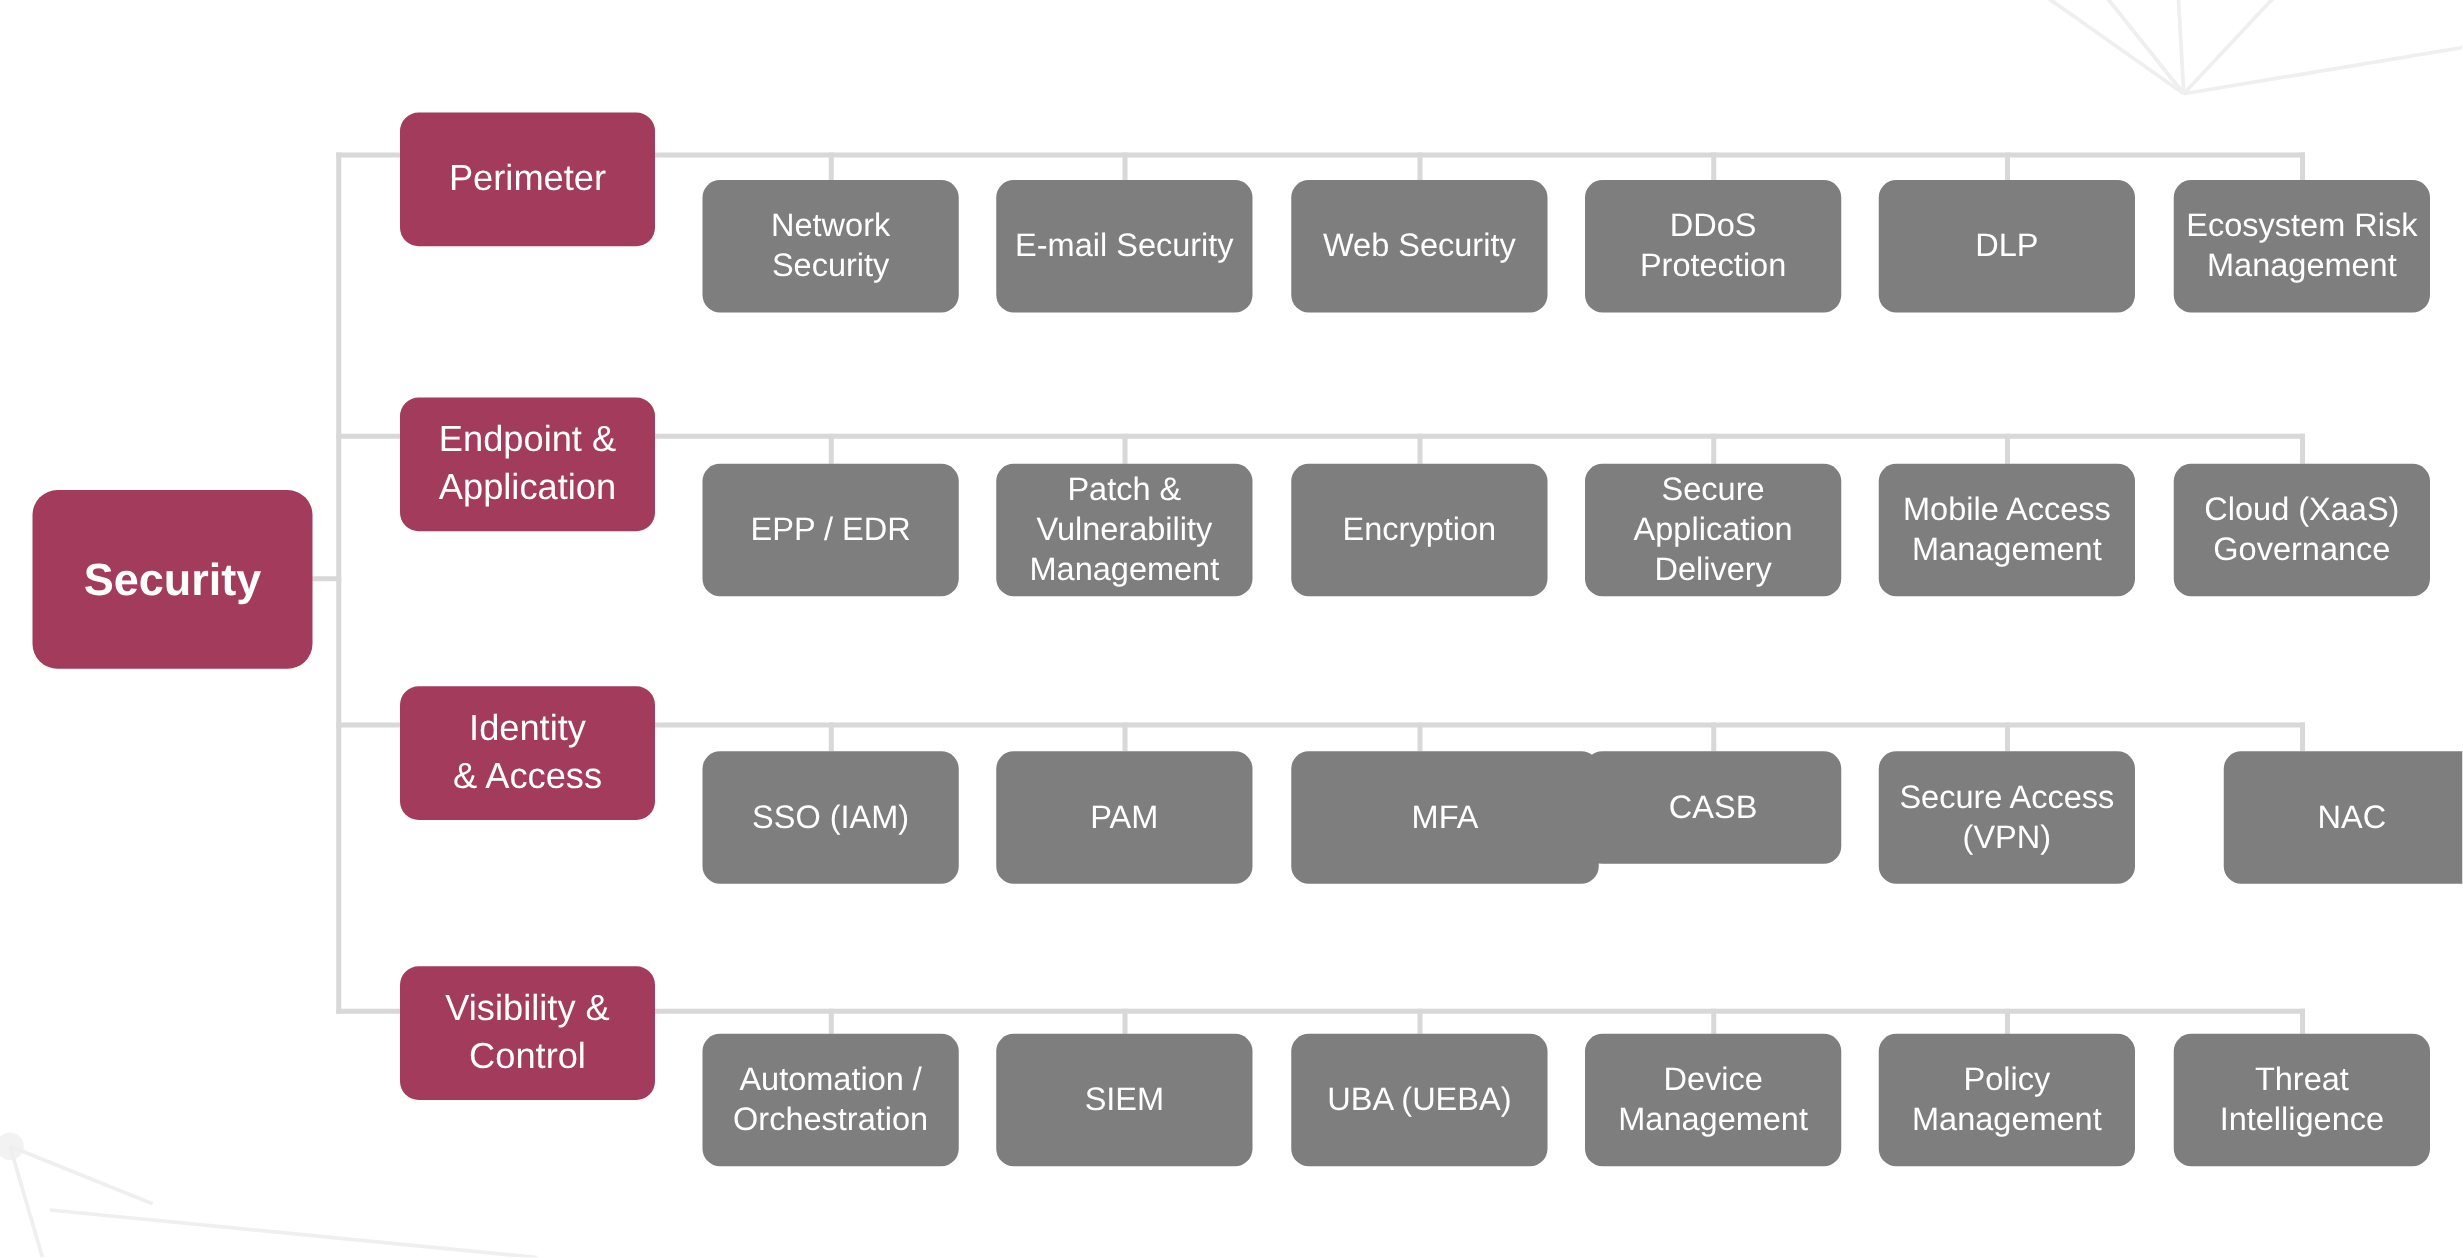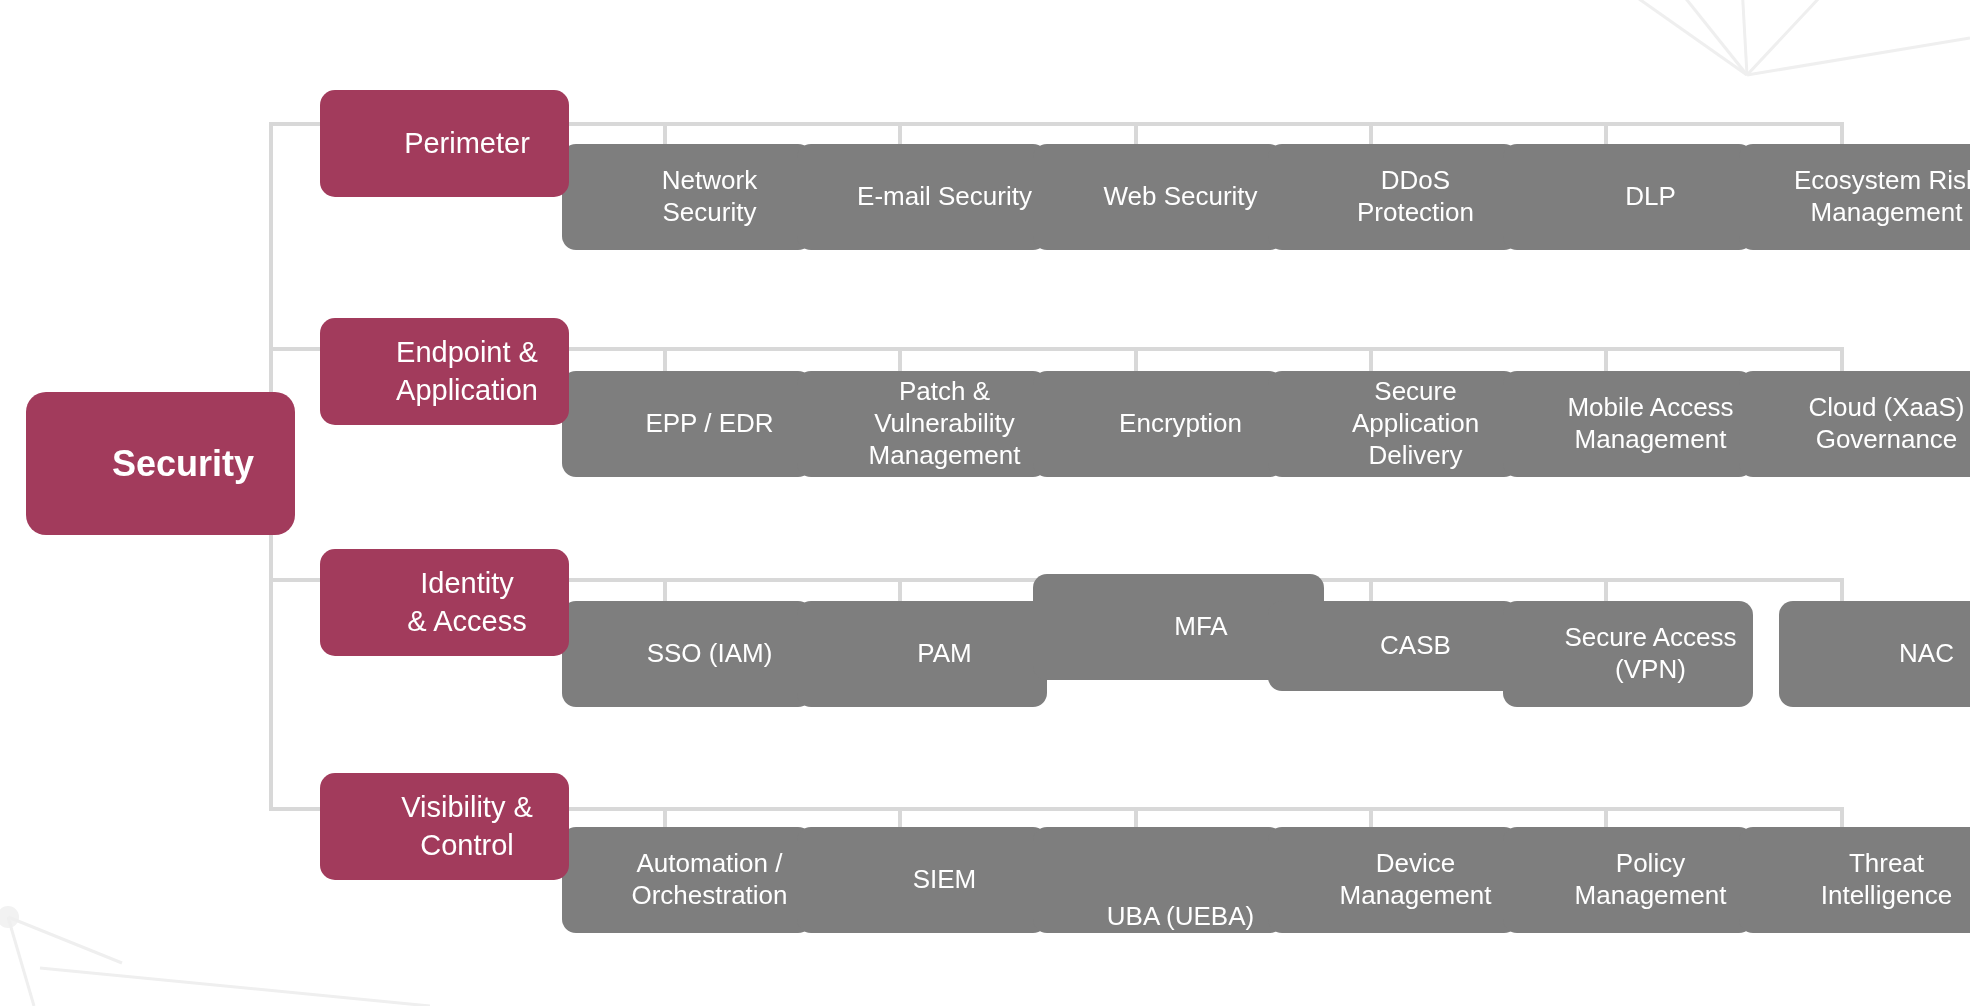--- a/index.html
+++ b/index.html
@@ -10,21 +10,20 @@
     overflow:hidden;
     font-family:"Liberation Sans", sans-serif;
   }
   .ornament{position:absolute;left:0;top:0;z-index:0;pointer-events:none;}
   .line{position:absolute;background:var(--connector,#D8D8D8);z-index:1;}
   .node{
     position:absolute;z-index:2;
     display:flex;align-items:center;justify-content:center;
     text-align:center;color:var(--nodetext,#ffffff);
     white-space:pre;
-    padding-left:45px;
   }
   .child{
     background:var(--child,#7E7E7E);
     border-radius:14px;
     font-size:26px;line-height:1.22;
   }
   .category{
     background:var(--category,#A23B5C);
     border-radius:15px;
     font-size:29px;line-height:1.3;
@@ -100,38 +99,38 @@
       <div class="node child" style="left: 1739px; top: 371px; width: 205px; height: 106px;"><span>Cloud (XaaS)
 Governance</span></div>
       <div class="node category" style="left: 320px; top: 318px; width: 204px; height: 107px;"><span>Endpoint &amp;
 Application</span></div>
       <div class="line" style="left: 269px; top: 578px; width: 1575px; height: 4px;"></div>
       <div class="line" style="left: 663px; top: 578px; width: 4px; height: 23px;"></div>
       <div class="node child" style="left: 562px; top: 601px; width: 205px; height: 106px;"><span>SSO (IAM)</span></div>
       <div class="line" style="left: 898px; top: 578px; width: 4px; height: 23px;"></div>
       <div class="node child" style="left: 797px; top: 601px; width: 205px; height: 106px;"><span>PAM</span></div>
       <div class="line" style="left: 1134px; top: 578px; width: 4px; height: 23px;"></div>
-      <div class="node child" style="left: 1033px; top: 574px; width: 246px; height: 106px;"><span>MFA</span></div>
+      <div class="node child" style="left: 1033px; top: 601px; width: 246px; height: 106px;"><span>MFA</span></div>
       <div class="line" style="left: 1369px; top: 578px; width: 4px; height: 23px;"></div>
       <div class="node child" style="left: 1268px; top: 601px; width: 205px; height: 90px;"><span>CASB</span></div>
       <div class="line" style="left: 1604px; top: 578px; width: 4px; height: 23px;"></div>
       <div class="node child" style="left: 1503px; top: 601px; width: 205px; height: 106px;"><span>Secure Access
 (VPN)</span></div>
       <div class="line" style="left: 1840px; top: 578px; width: 4px; height: 23px;"></div>
       <div class="node child" style="left: 1739px; top: 601px; width: 205px; height: 106px; margin-left: 40px;"><span>NAC</span></div>
       <div class="node category" style="left: 320px; top: 549px; width: 204px; height: 107px;"><span>Identity
 &amp; Access</span></div>
       <div class="line" style="left: 269px; top: 807px; width: 1575px; height: 4px;"></div>
       <div class="line" style="left: 663px; top: 807px; width: 4px; height: 20px;"></div>
       <div class="node child" style="left: 562px; top: 827px; width: 205px; height: 106px;"><span>Automation /
 Orchestration</span></div>
       <div class="line" style="left: 898px; top: 807px; width: 4px; height: 20px;"></div>
       <div class="node child" style="left: 797px; top: 827px; width: 205px; height: 106px;"><span>SIEM</span></div>
       <div class="line" style="left: 1134px; top: 807px; width: 4px; height: 20px;"></div>
-      <div class="node child" style="left: 1033px; top: 827px; width: 205px; height: 106px; align-items: flex-end;"><span>UBA (UEBA)</span></div>
+      <div class="node child" style="left: 1033px; top: 827px; width: 205px; height: 106px;"><span>UBA (UEBA)</span></div>
       <div class="line" style="left: 1369px; top: 807px; width: 4px; height: 20px;"></div>
       <div class="node child" style="left: 1268px; top: 827px; width: 205px; height: 106px;"><span>Device
 Management</span></div>
       <div class="line" style="left: 1604px; top: 807px; width: 4px; height: 20px;"></div>
       <div class="node child" style="left: 1503px; top: 827px; width: 205px; height: 106px;"><span>Policy
 Management</span></div>
       <div class="line" style="left: 1840px; top: 807px; width: 4px; height: 20px;"></div>
       <div class="node child" style="left: 1739px; top: 827px; width: 205px; height: 106px;"><span>Threat
 Intelligence</span></div>
       <div class="node category" style="left: 320px; top: 773px; width: 204px; height: 107px;"><span>Visibility &amp;

